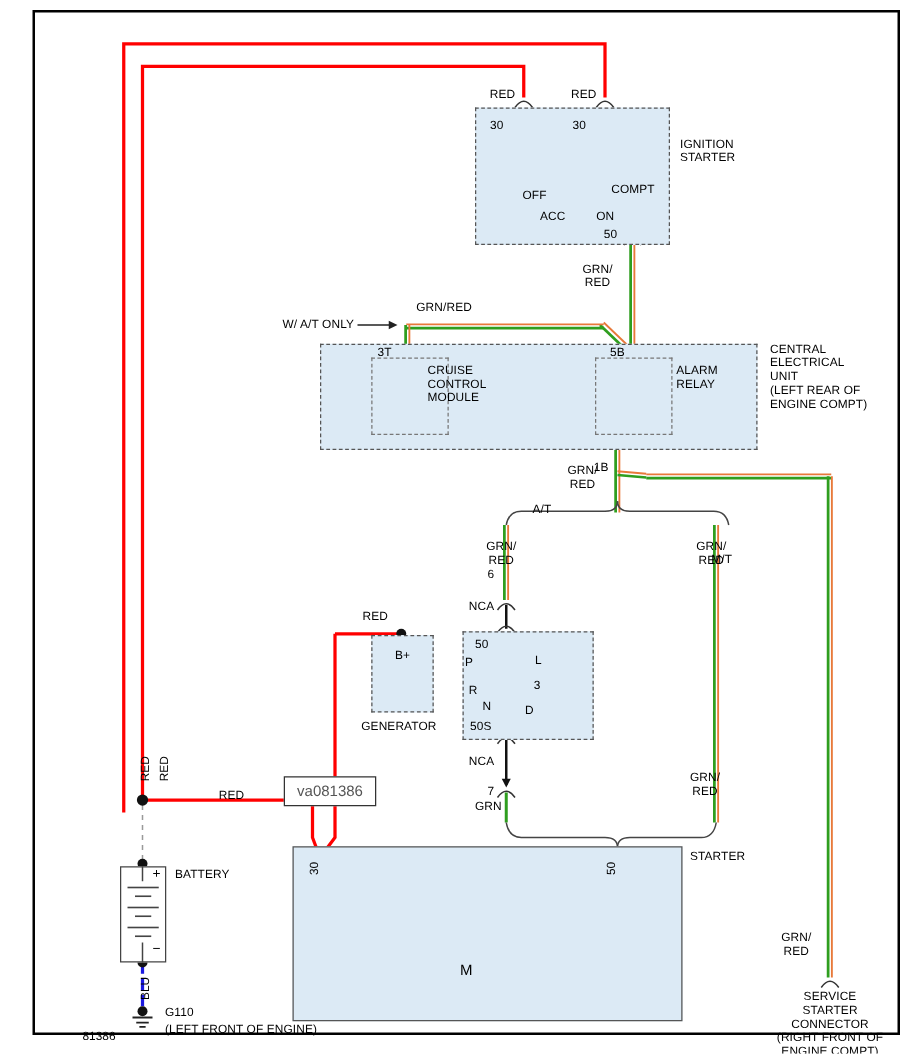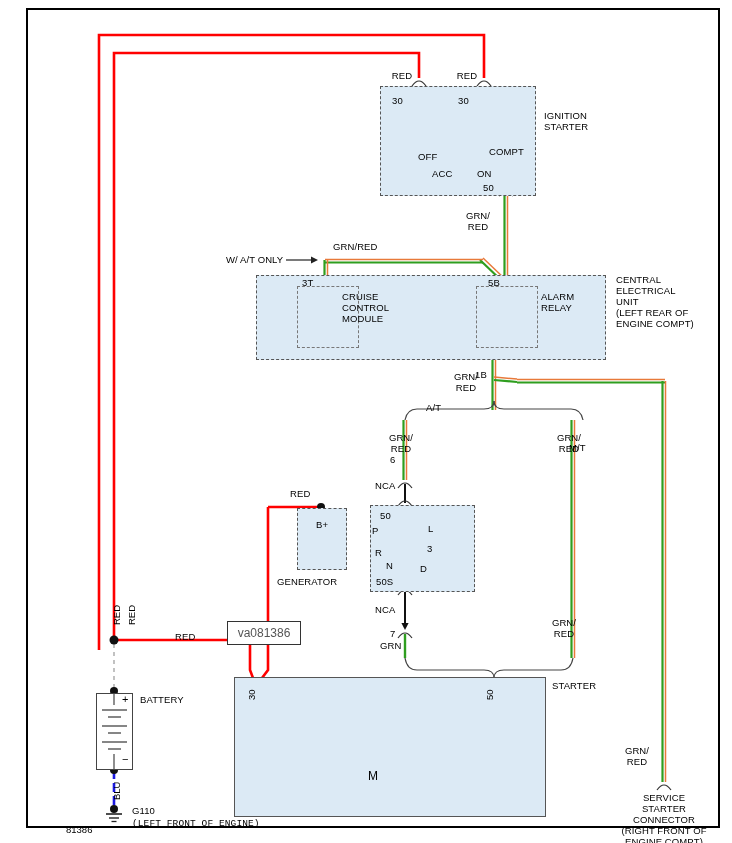--- a/index.html
+++ b/index.html
@@ -278,32 +278,32 @@
   <div class="lbl" style="left:362px;top:618px;">7</div>
   <div class="lbl" style="left:352px;top:630px;">GRN</div>
 
   <div class="lbl c" style="left:520px;top:422px;width:42px;">GRN/
 RED</div>
   <div class="lbl c" style="left:515px;top:607px;width:42px;">GRN/
 RED</div>
 
   <div class="lbl" style="left:262px;top:478px;">RED</div>
   <div class="lbl c" style="left:269px;top:509px;width:50px;">B+</div>
-  <div class="lbl" style="left:249px;top:566px;">GENERATOR</div>
+  <div class="lbl" style="left:261px;top:566px;">GENERATOR</div>
 
   <div class="vlabel" style="left:83px;top:615px;">RED</div>
   <div class="vlabel" style="left:98px;top:615px;">RED</div>
   <div class="lbl" style="left:147px;top:621px;">RED</div>
 
   <div class="lbl" style="left:94px;top:684px;font-size:11px;">+</div>
   <div class="lbl" style="left:94px;top:744px;font-size:11px;">−</div>
   <div class="lbl" style="left:112px;top:684px;">BATTERY</div>
   <div class="vlabel" style="left:83px;top:790px;">BLU</div>
   <div class="lbl" style="left:104px;top:795px;">G110</div>
-  <div class="lbl" style="left:104px;top:808px;font-family:Liberation Mono, monospace;">(LEFT FRONT OF ENGINE)</div>
+  <div class="lbl" style="left:104px;top:808px;">(LEFT FRONT OF ENGINE)</div>
 
   <div class="vlabel" style="left:218px;top:690px;">30</div>
   <div class="vlabel" style="left:456px;top:690px;">50</div>
   <div class="lbl" style="left:524px;top:670px;">STARTER</div>
   <div class="lbl c" style="left:333px;top:761px;width:24px;font-size:12px;">M</div>
 
   <div class="lbl c" style="left:588px;top:735px;width:42px;">GRN/
 RED</div>
   <div class="lbl c" style="left:563px;top:782px;width:146px;">SERVICE
 STARTER

